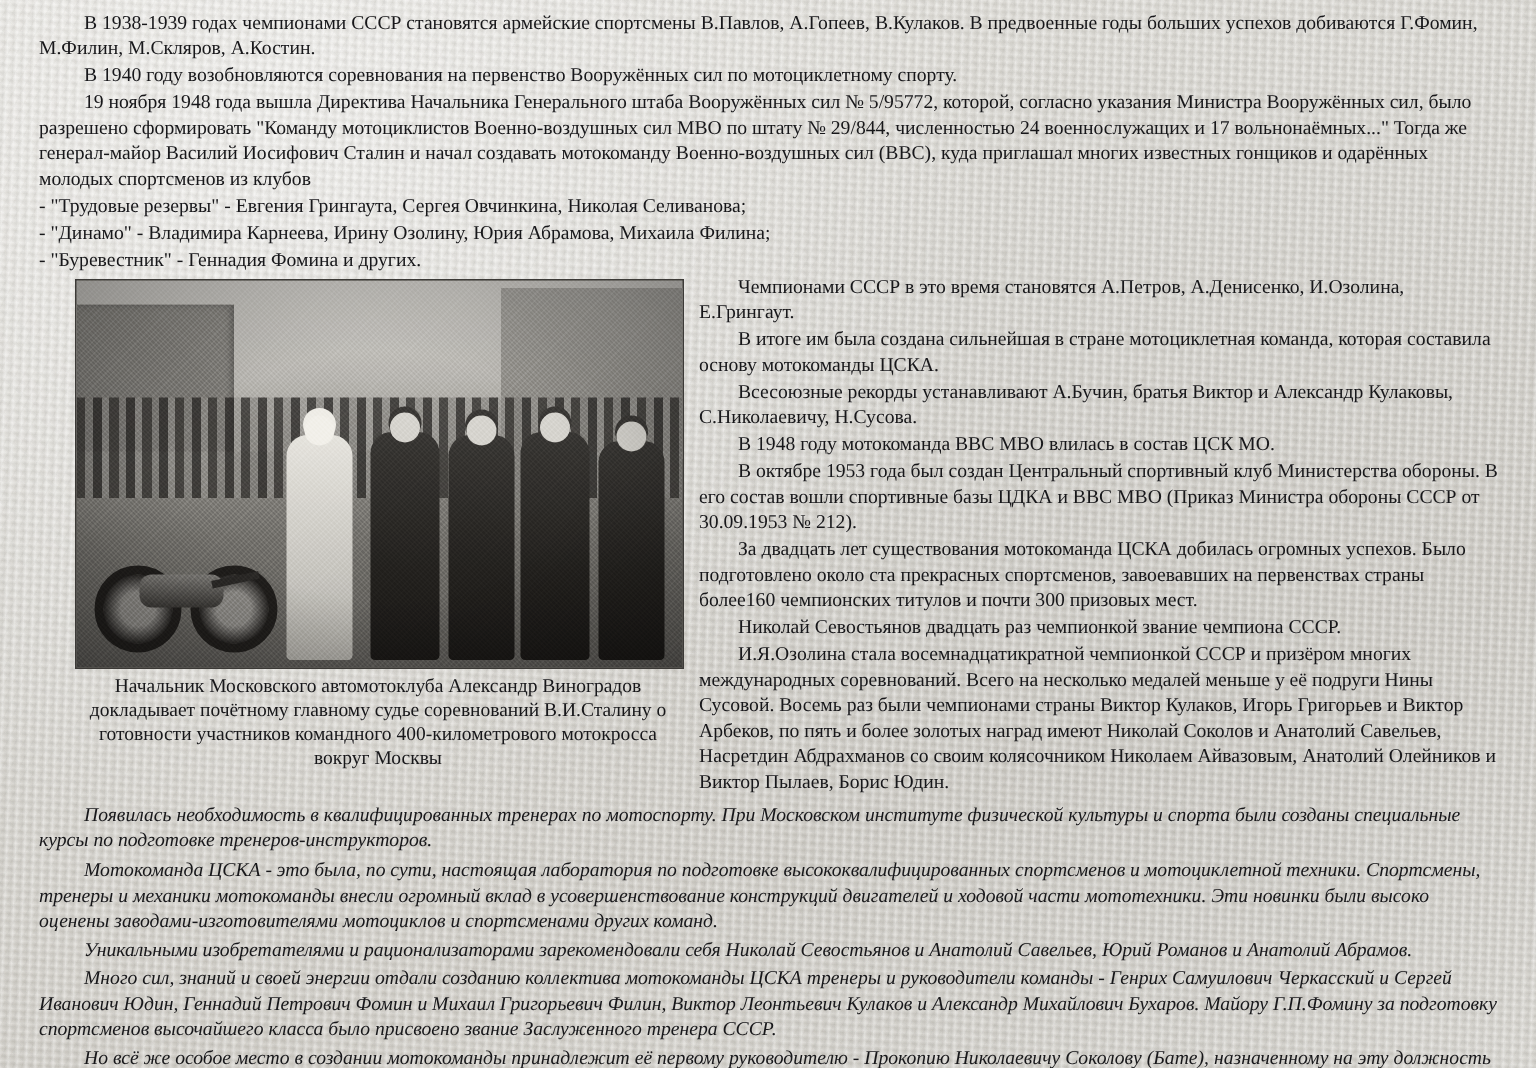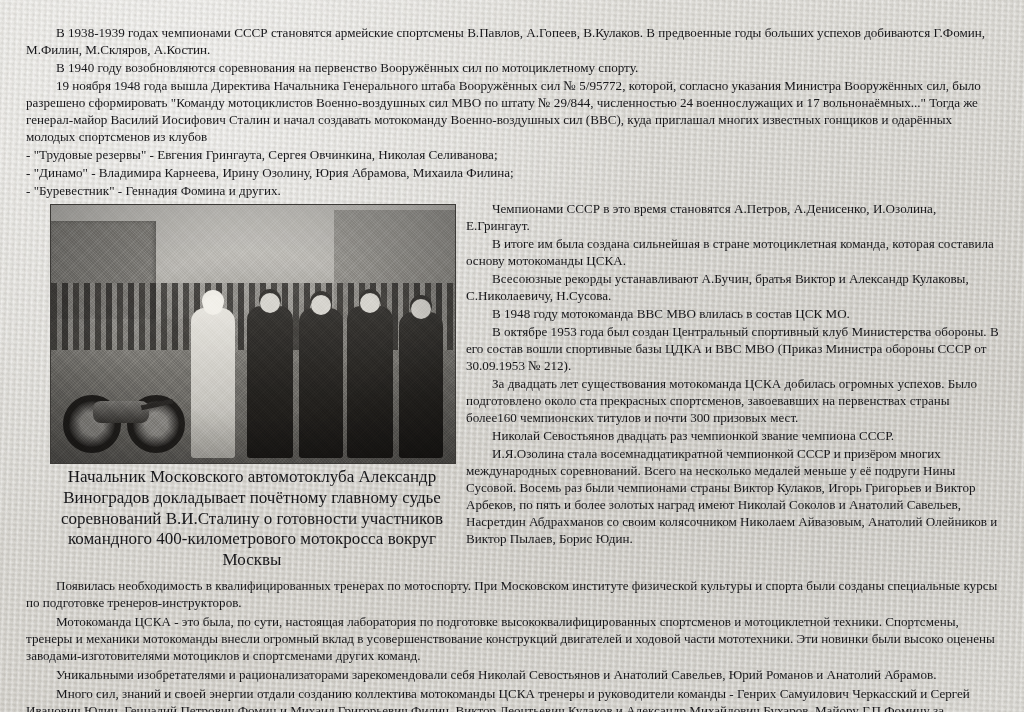--- a/index.html
+++ b/index.html
@@ -20,21 +20,21 @@
     width: 1024px;
     height: 712px;
     box-sizing: border-box;
     background-color: #d9d7d1;
     background-image:
       repeating-linear-gradient(92deg, rgba(255,255,255,0.35) 0px, rgba(255,255,255,0.0) 2px, rgba(160,158,152,0.12) 4px, rgba(255,255,255,0.30) 6px),
       repeating-linear-gradient(3deg, rgba(255,255,255,0.25) 0px, rgba(150,148,142,0.10) 3px, rgba(255,255,255,0.22) 5px),
       radial-gradient(circle at 18% 12%, rgba(255,255,255,0.55), rgba(255,255,255,0) 45%),
       radial-gradient(circle at 82% 78%, rgba(190,188,182,0.45), rgba(255,255,255,0) 55%),
       linear-gradient(160deg, #e2e0da 0%, #d6d4ce 40%, #cecbc4 70%, #dddbd5 100%);
-    padding: 24px 22px 10px 26px;
+    padding: 6px 22px 10px 26px;
     color: #17171a;
   }
   .page::after {
     content: "";
     position: absolute;
     inset: 0;
     pointer-events: none;
     background:
       repeating-linear-gradient(118deg, rgba(255,255,255,0.10) 0 1px, rgba(120,118,112,0.05) 1px 2px, rgba(255,255,255,0.0) 2px 5px),
       repeating-linear-gradient(37deg, rgba(255,255,255,0.08) 0 1px, rgba(120,118,112,0.045) 1px 3px, rgba(255,255,255,0.0) 3px 6px);
@@ -142,36 +142,36 @@
     mix-blend-mode: overlay;
   }
   .ph-vignette {
     position: absolute; inset: 0;
     background: radial-gradient(ellipse at center, rgba(0,0,0,0) 45%, rgba(0,0,0,0.30) 100%);
   }
 
   .caption {
     width: 404px;
     margin-top: 3px;
-    font-size: 17px;
+    font-size: 13px;
     line-height: 1.22;
     text-align: center;
   }
 
   .right-col {
     overflow: hidden;
   }
   .right-col p {
     text-indent: 26px;
     margin-bottom: 1px;
   }
 
   .clearer { clear: both; height: 4px; }
 
-  .tail p { margin-bottom: 2px; }
+  .tail p { margin-bottom: 2px; font-style: italic; }
 </style>
 </head>
 <body>
 
 <div class="page">
   <div class="doc-body">
 
     <p class="ind">        В 1938-1939 годах  чемпионами СССР становятся армейские спортсмены В.Павлов, А.Гопеев, В.Кулаков.  В предвоенные годы больших успехов добиваются Г.Фомин, М.Филин, М.Скляров, А.Костин.</p>
     <p class="ind">        В 1940 году возобновляются соревнования на первенство Вооружённых сил по мотоциклетному спорту.</p>
     <p class="ind">        19 ноября 1948 года вышла Директива Начальника Генерального штаба Вооружённых сил № 5/95772, которой, согласно указания Министра Вооружённых сил, было разрешено сформировать "Команду мотоциклистов Военно-воздушных сил МВО по штату № 29/844, численностью 24 военнослужащих и 17 вольнонаёмных..." Тогда же генерал-майор Василий Иосифович Сталин и начал создавать мотокоманду Военно-воздушных сил (ВВС), куда приглашал многих известных гонщиков и одарённых молодых спортсменов из клубов</p>

